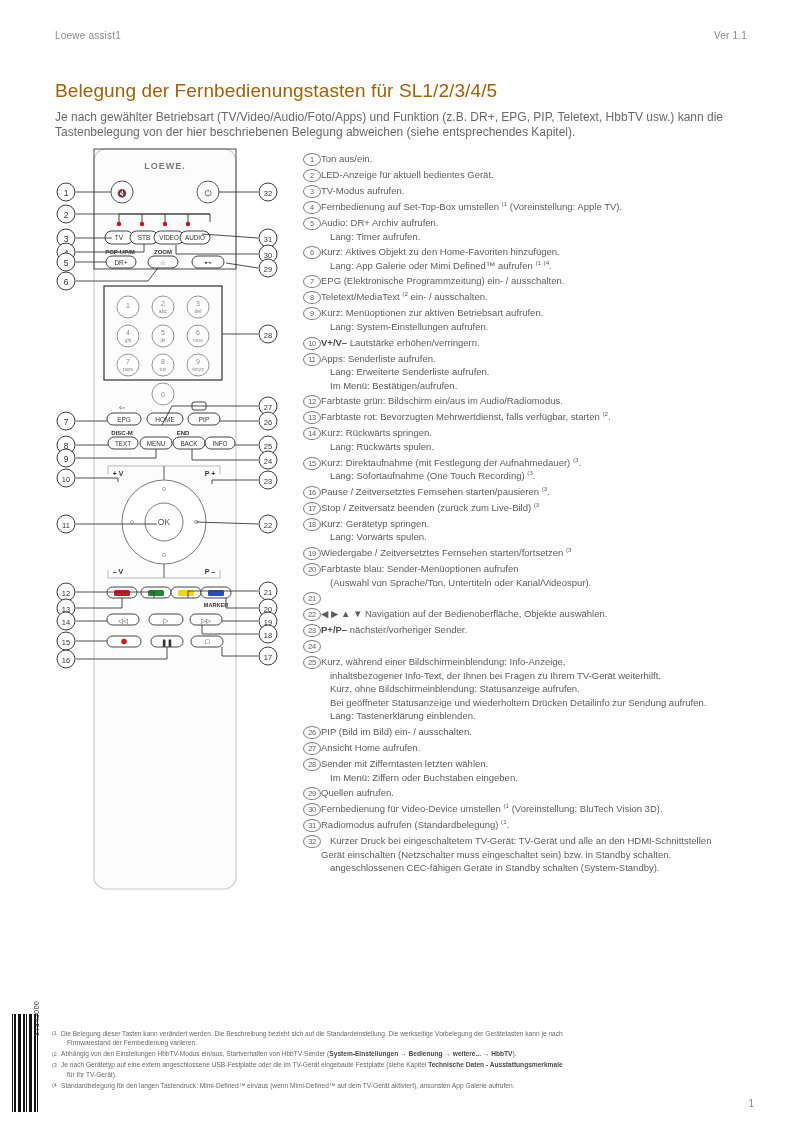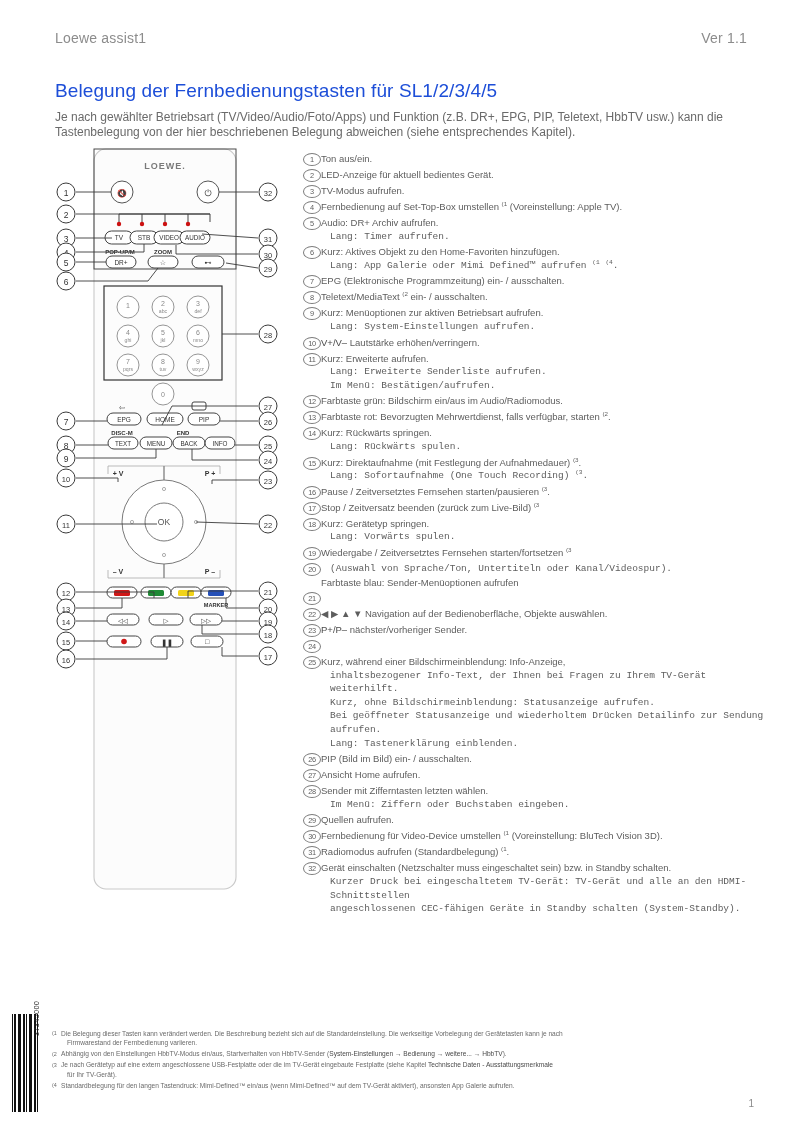--- a/index.html
+++ b/index.html
@@ -12,27 +12,27 @@
     position: relative;
     font-family: "Liberation Sans", sans-serif;
     color: #4a4a4a;
     overflow: hidden;
   }
 
   
   .pg-header {
     position: absolute; top: 30px; left: 55px; right: 55px;
     display: flex; justify-content: space-between;
-    font-size: 14px; color: #8c8c8c; letter-spacing: .2px;
+    font-size: 10px; color: #8c8c8c; letter-spacing: .2px;
   }
 
   
   .doc-title {
     position: absolute; top: 80px; left: 55px;
-    font-size: 19px; font-weight: 400; color: #1d4ed8;
+    font-size: 19px; font-weight: 400; color: #a16207;
     letter-spacing: .1px;
   }
   .doc-intro {
     position: absolute; top: 110px; left: 55px; width: 700px;
     font-size: 12px; line-height: 14.5px; color: #6a6a6a;
   }
 
   
   .remote-col {
     position: absolute; top: 144px; left: 50px;
@@ -46,22 +46,22 @@
   .item { display: flex; margin-bottom: 2.0px; }
   .num {
     flex: 0 0 18px;
     width: 13px; height: 13px; margin-top: 1px;
     border: 1px solid #7d7d7d; border-radius: 50%;
     font-size: 7.4px; line-height: 11.4px; text-align: center;
     color: #5d5d5d; letter-spacing: -.3px;
   }
   .txt { font-size: 9.5px; line-height: 13.6px; color: #5d5d5d; }
   .txt .ln { display: block; }
-  .txt .ind { padding-left: 9px; font-family: Liberation Mono, monospace; }
-  .b { font-weight: normal; color: #4a4a4a; }
+  .txt .ind { padding-left: 9px; }
+  .b { font-weight: bold; color: #4a4a4a; }
   sup { font-size: 6.2px; vertical-align: super; line-height: 0; }
 
   
   .remote-svg { position: absolute; top: 0; left: 0; }
 
   
   .footnotes {
     position: absolute; bottom: 42px; left: 52px; width: 712px;
     font-size: 6.6px; line-height: 9.6px; color: #6a6a6a;
   }
@@ -412,21 +412,21 @@
     </div>
     <div class="item">
       <div class="num">10</div>
       <div class="txt">
         <span class="ln"><span class="b">V+/V–</span> Lautstärke erhöhen/verringern.</span>
       </div>
     </div>
     <div class="item">
       <div class="num">11</div>
       <div class="txt">
-        <span class="ln">Kurz: Erweiterte aufrufen.</span>
+        <span class="ln">Apps: Senderliste aufrufen.</span>
         <span class="ln ind">Lang: Erweiterte Senderliste aufrufen.</span>
         <span class="ln ind">Im Menü: Bestätigen/aufrufen.</span>
       </div>
     </div>
     <div class="item">
       <div class="num">12</div>
       <div class="txt">
         <span class="ln">Farbtaste grün: Bildschirm ein/aus im Audio/Radiomodus.</span>
       </div>
     </div>
@@ -471,22 +471,22 @@
     </div>
     <div class="item">
       <div class="num">19</div>
       <div class="txt">
         <span class="ln">Wiedergabe / Zeitversetztes Fernsehen starten/fortsetzen <sup>(3</sup></span>
       </div>
     </div>
     <div class="item">
       <div class="num">20</div>
       <div class="txt">
+        <span class="ln">Farbtaste blau: Sender-Menüoptionen aufrufen</span>
         <span class="ln ind">(Auswahl von Sprache/Ton, Untertiteln oder Kanal/Videospur).</span>
-        <span class="ln">Farbtaste blau: Sender-Menüoptionen aufrufen</span>
       </div>
     </div>
     <div class="item">
       <div class="num">21</div>
     </div>
     <div class="item">
       <div class="num">22</div>
       <div class="txt">
         <span class="ln">◀ ▶ ▲ ▼   Navigation auf der Bedienoberfläche, Objekte auswählen.</span>
       </div>
@@ -543,22 +543,22 @@
     </div>
     <div class="item">
       <div class="num">31</div>
       <div class="txt">
         <span class="ln">Radiomodus aufrufen (Standardbelegung) <sup>(1</sup>.</span>
       </div>
     </div>
     <div class="item">
       <div class="num">32</div>
       <div class="txt">
+        <span class="ln ind">Kurzer Druck bei eingeschaltetem TV-Gerät: TV-Gerät und alle an den HDMI-Schnittstellen</span>
         <span class="ln">Gerät einschalten (Netzschalter muss eingeschaltet sein) bzw. in Standby schalten.</span>
-        <span class="ln ind">Kurzer Druck bei eingeschaltetem TV-Gerät: TV-Gerät und alle an den HDMI-Schnittstellen</span>
         <span class="ln ind">angeschlossenen CEC-fähigen Geräte in Standby schalten (System-Standby).</span>
       </div>
     </div>
   </div>
 
 <div class="footnotes" id="footnotes">
     <div class="fn">
       <div class="fn-m">(1</div>
       <div class="fn-t">
         <span class="" style="display: block;">Die Belegung dieser Tasten kann verändert werden. Die Beschreibung bezieht sich auf die Standardeinstellung. Die werkseitige Vorbelegung der Gerätetasten kann je nach</span>

